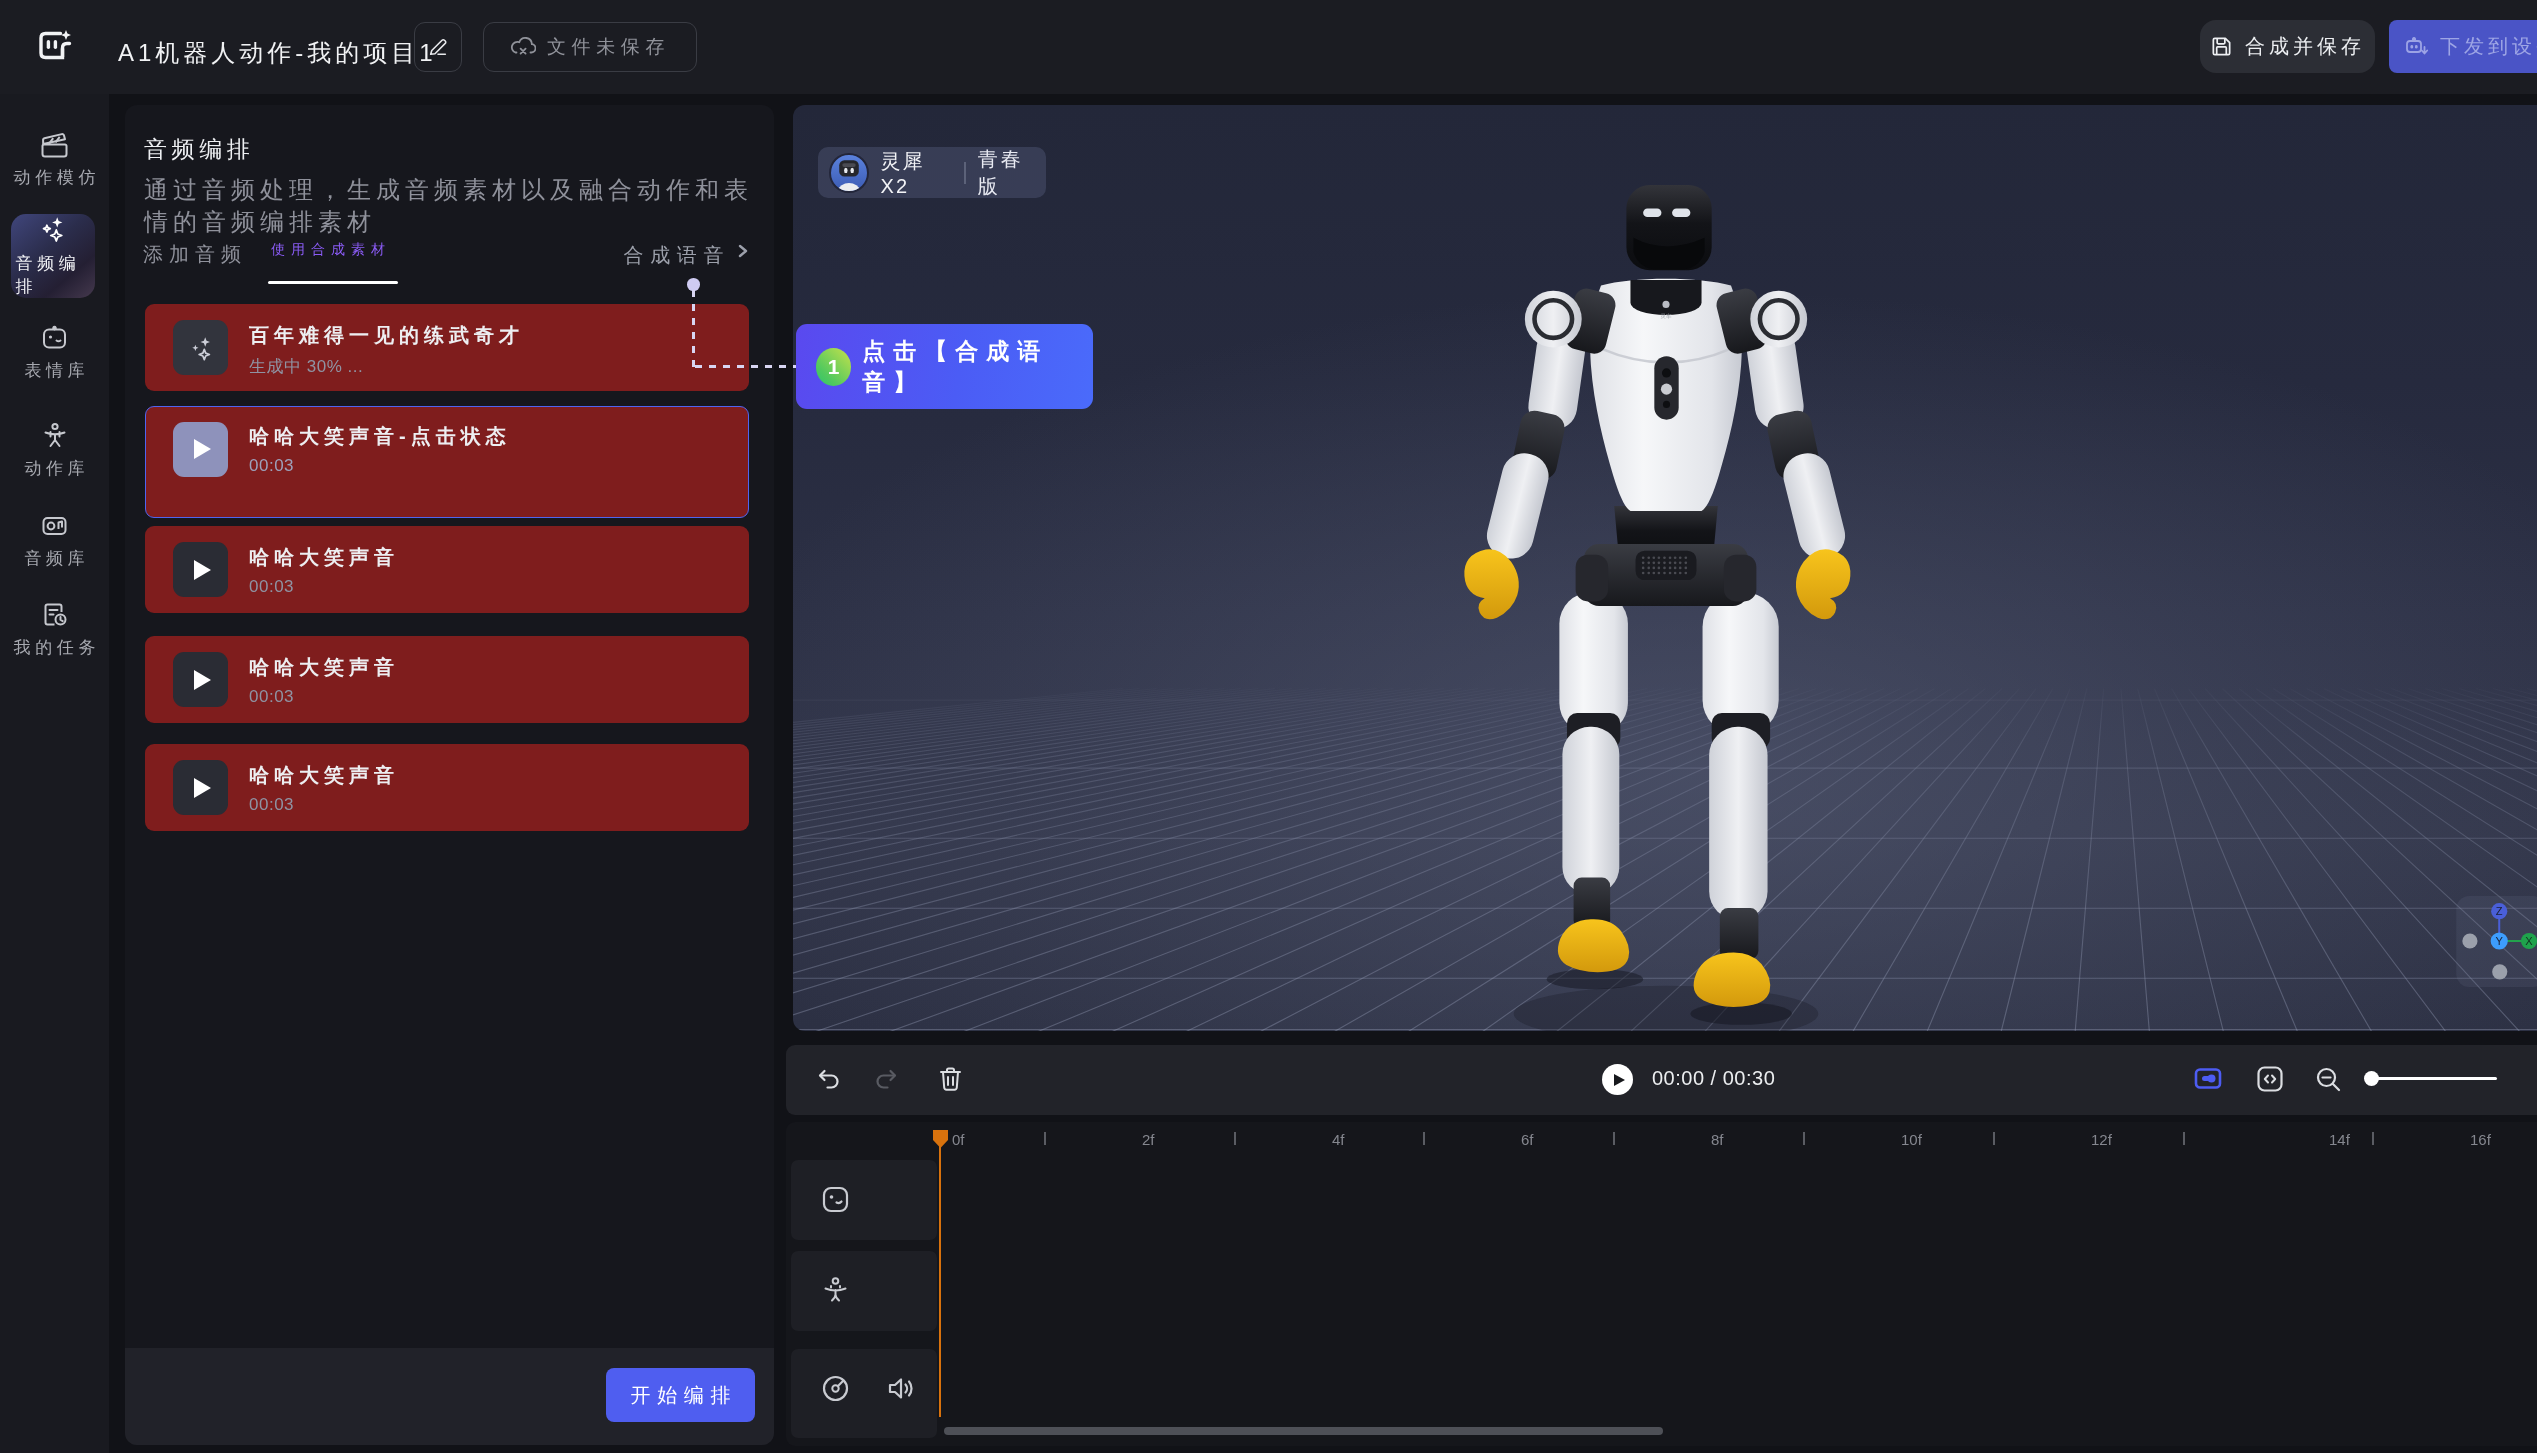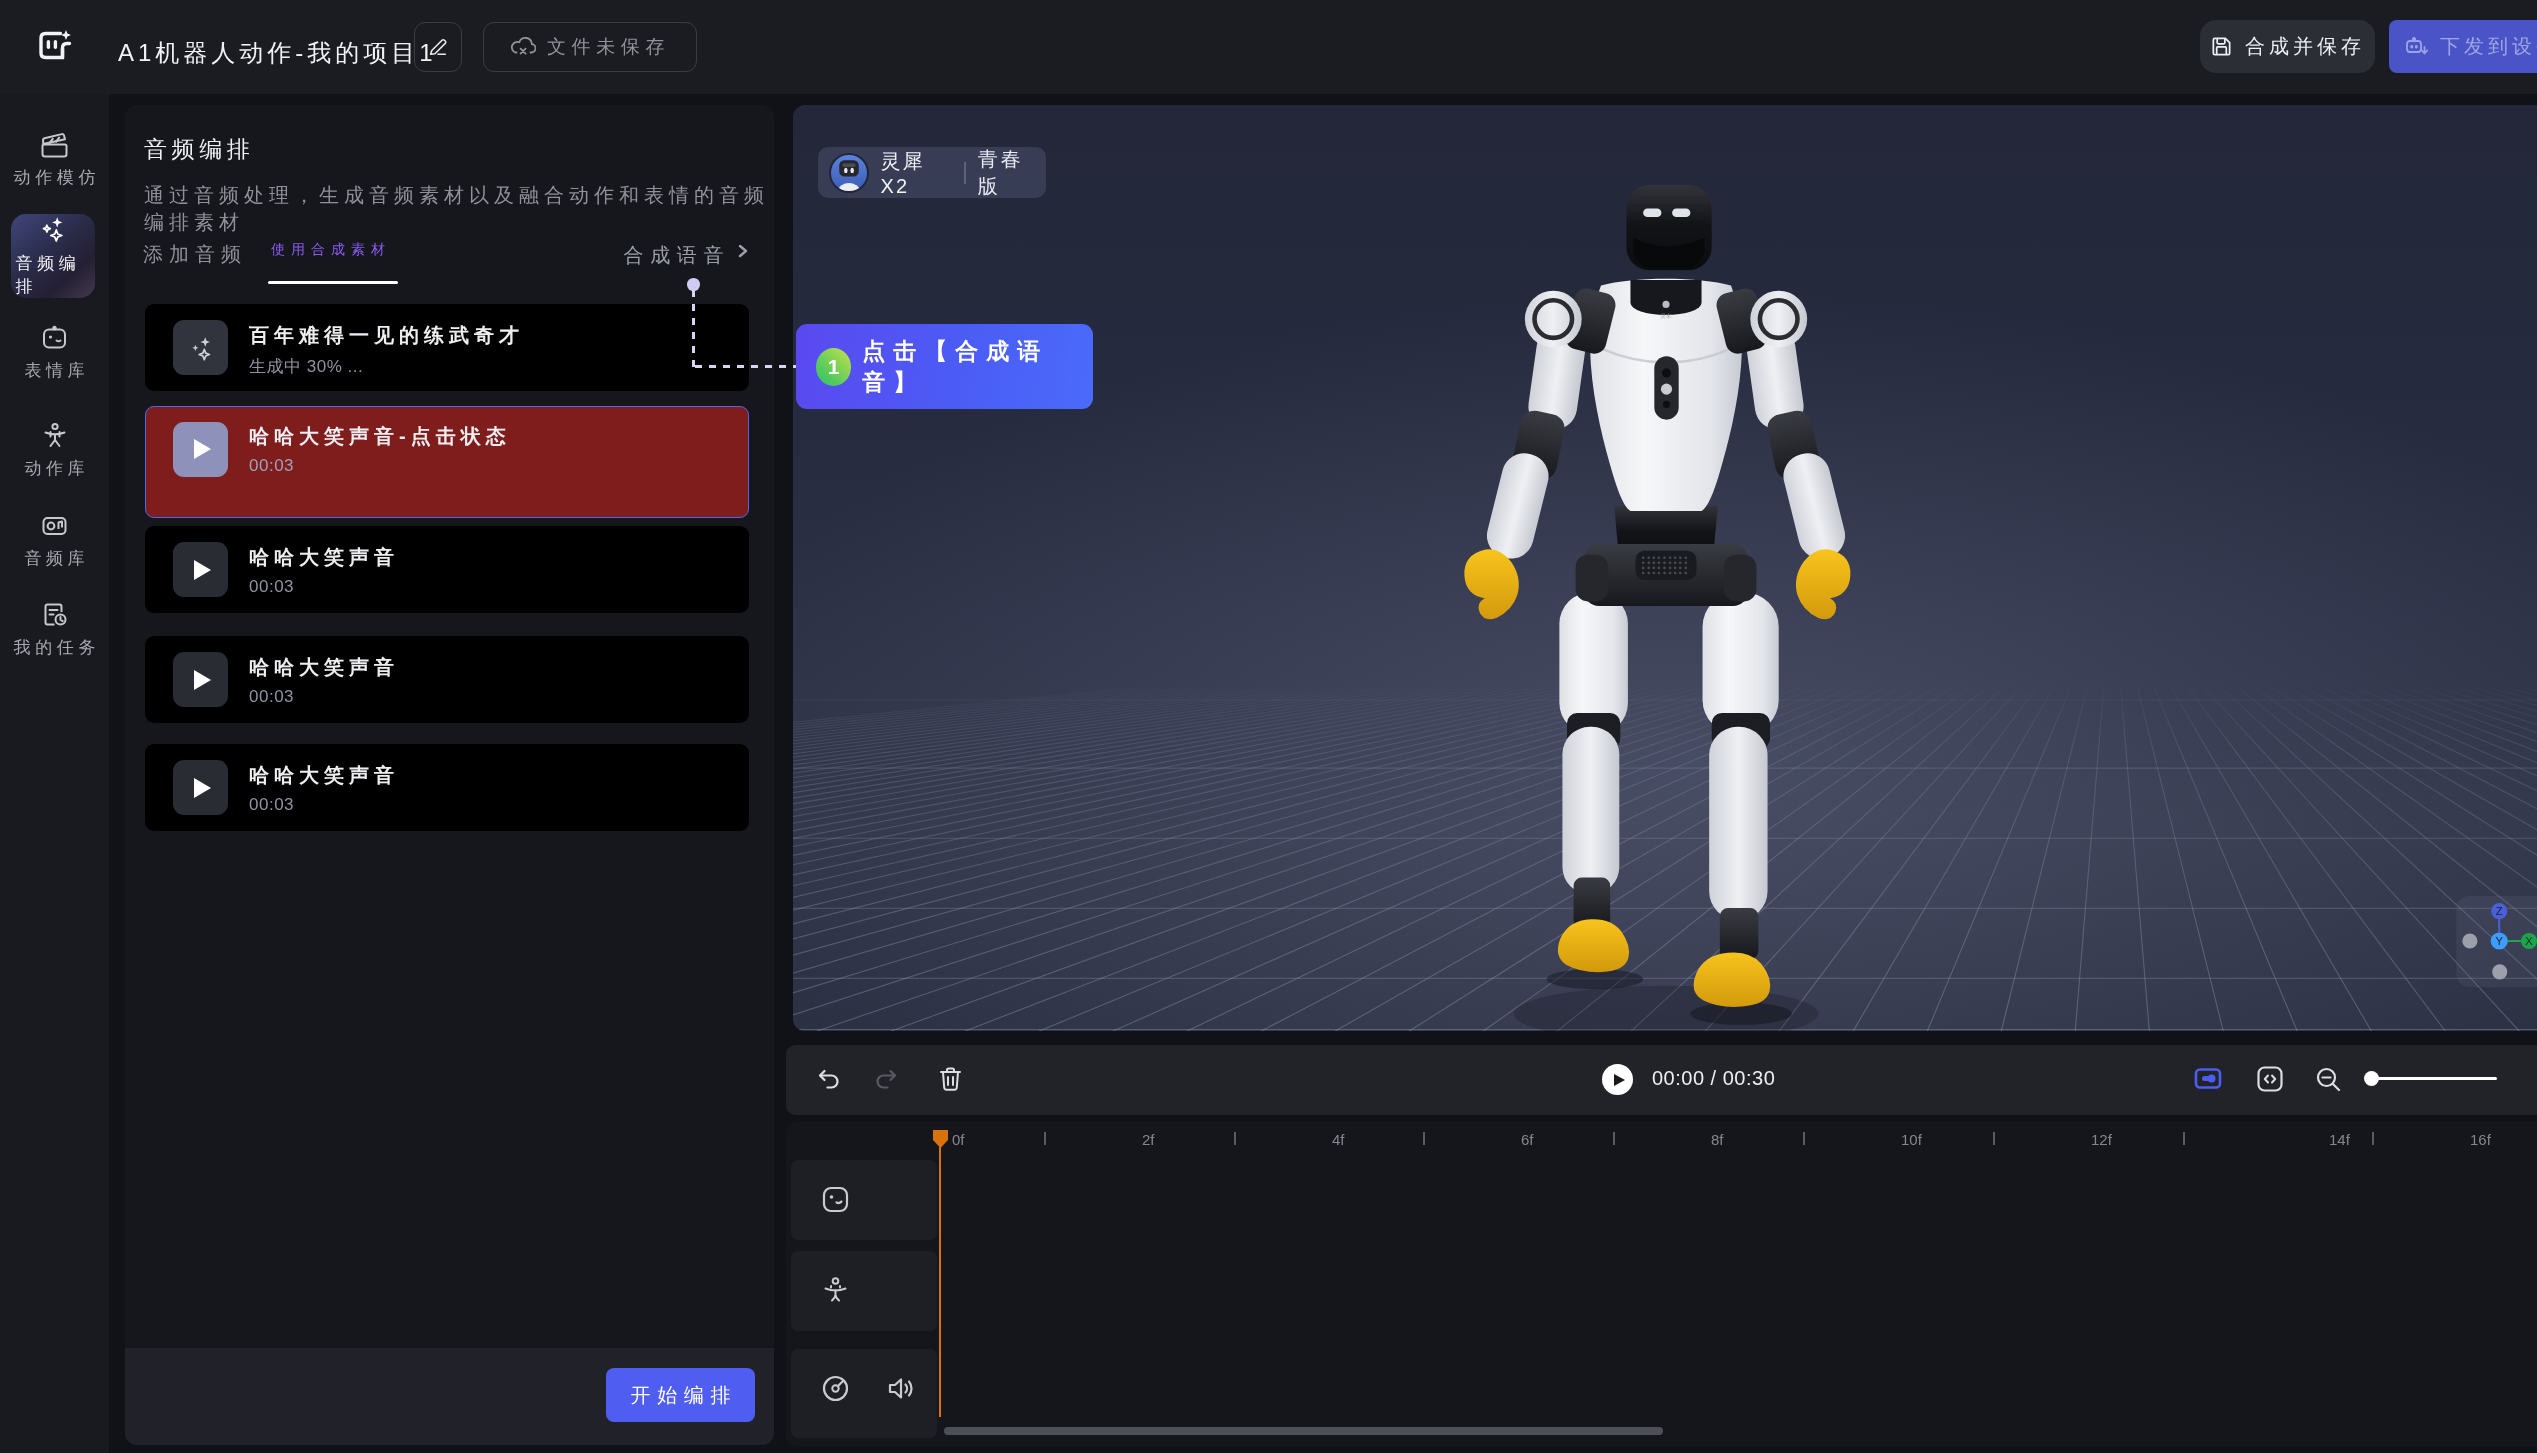--- a/index.html
+++ b/index.html
@@ -19,26 +19,26 @@
 #btn-deploy span{color:rgba(226,232,255,.55);font-size:20px;letter-spacing:4px}
 
 #sidebar{position:absolute;left:0;top:94px;width:109px;height:1360px;background:#191a20}
 .sideitem{position:absolute;left:0;width:109px;display:flex;flex-direction:column;align-items:center;gap:7px}
 .sideitem .lbl{color:#a7a9b0;font-size:17px;letter-spacing:4.6px;white-space:nowrap;margin-left:4.6px}
 #side-active{position:absolute;left:11px;top:120px;width:84px;height:84px;border-radius:15px;background:linear-gradient(140deg,#40467c 0%,#2b2d4c 42%,#241f33 72%,#45394e 100%);display:flex;flex-direction:column;align-items:center;justify-content:center;gap:8px}
 #side-active .lbl{color:#f2f3f6;font-size:17px;letter-spacing:4.6px;margin-left:4.6px}
 
 #panel{position:absolute;left:125px;top:105px;width:649px;height:1340px;background:#16171d;border-radius:12px}
 #p-title{position:absolute;left:19px;top:29px;font-size:23px;font-weight:500;color:#eef0f3;letter-spacing:4.6px}
-#p-desc{position:absolute;left:19px;top:77px;font-size:20px;color:#8f919b;letter-spacing:5px}
+#p-desc{position:absolute;left:19px;top:69px;font-size:24px;color:#8f919b;letter-spacing:5px}
 #tab1{position:absolute;left:18px;top:136px;font-size:20px;color:#8f919b;letter-spacing:6px}
 #tab2{position:absolute;left:146px;top:136px;font-size:14px;color:#8b5cf6;letter-spacing:6px}
 #tabline{position:absolute;left:143px;top:176px;width:130px;height:2.5px;background:#fff;border-radius:1.5px}
 #synth{position:absolute;right:24px;top:137px;font-size:20px;color:#9ca0ab;letter-spacing:6.6px;display:flex;align-items:flex-start;gap:5px}
-.card{position:absolute;left:20px;width:604px;height:87px;background:#000000;border-radius:9px}
+.card{position:absolute;left:20px;width:604px;height:87px;background:#7f1d1d;border-radius:9px}
 .card .tile{position:absolute;left:28px;top:16px;width:55px;height:55px;border-radius:11px;display:flex;align-items:center;justify-content:center}
 .card .t1{position:absolute;left:104px;top:18px;font-size:20px;font-weight:600;color:#edeef1;letter-spacing:5px;white-space:nowrap}
 .card .t2{position:absolute;left:104px;top:51px;font-size:17px;color:#8f93a3;letter-spacing:0.5px}
 #card2{background:#7f1d1d;border:1.5px solid #5065f0;height:112px}
 .tiled{background:#2a2c34}
 .playtri{width:0;height:0;border-left:17px solid #fff;border-top:10.7px solid transparent;border-bottom:10.7px solid transparent;margin-left:4px}
 #p-footer{position:absolute;left:0;top:1243px;width:649px;height:97px;background:#212229;border-radius:0 0 12px 12px}
 #btn-start{position:absolute;left:481px;top:20px;width:149px;height:54px;background:#4f5ef0;border-radius:8px;display:flex;align-items:center;justify-content:center;color:#fff;font-size:20px;letter-spacing:6.6px;text-indent:6.6px}
 
 #dot,.dashv,.dashh,#tooltip{z-index:5}

